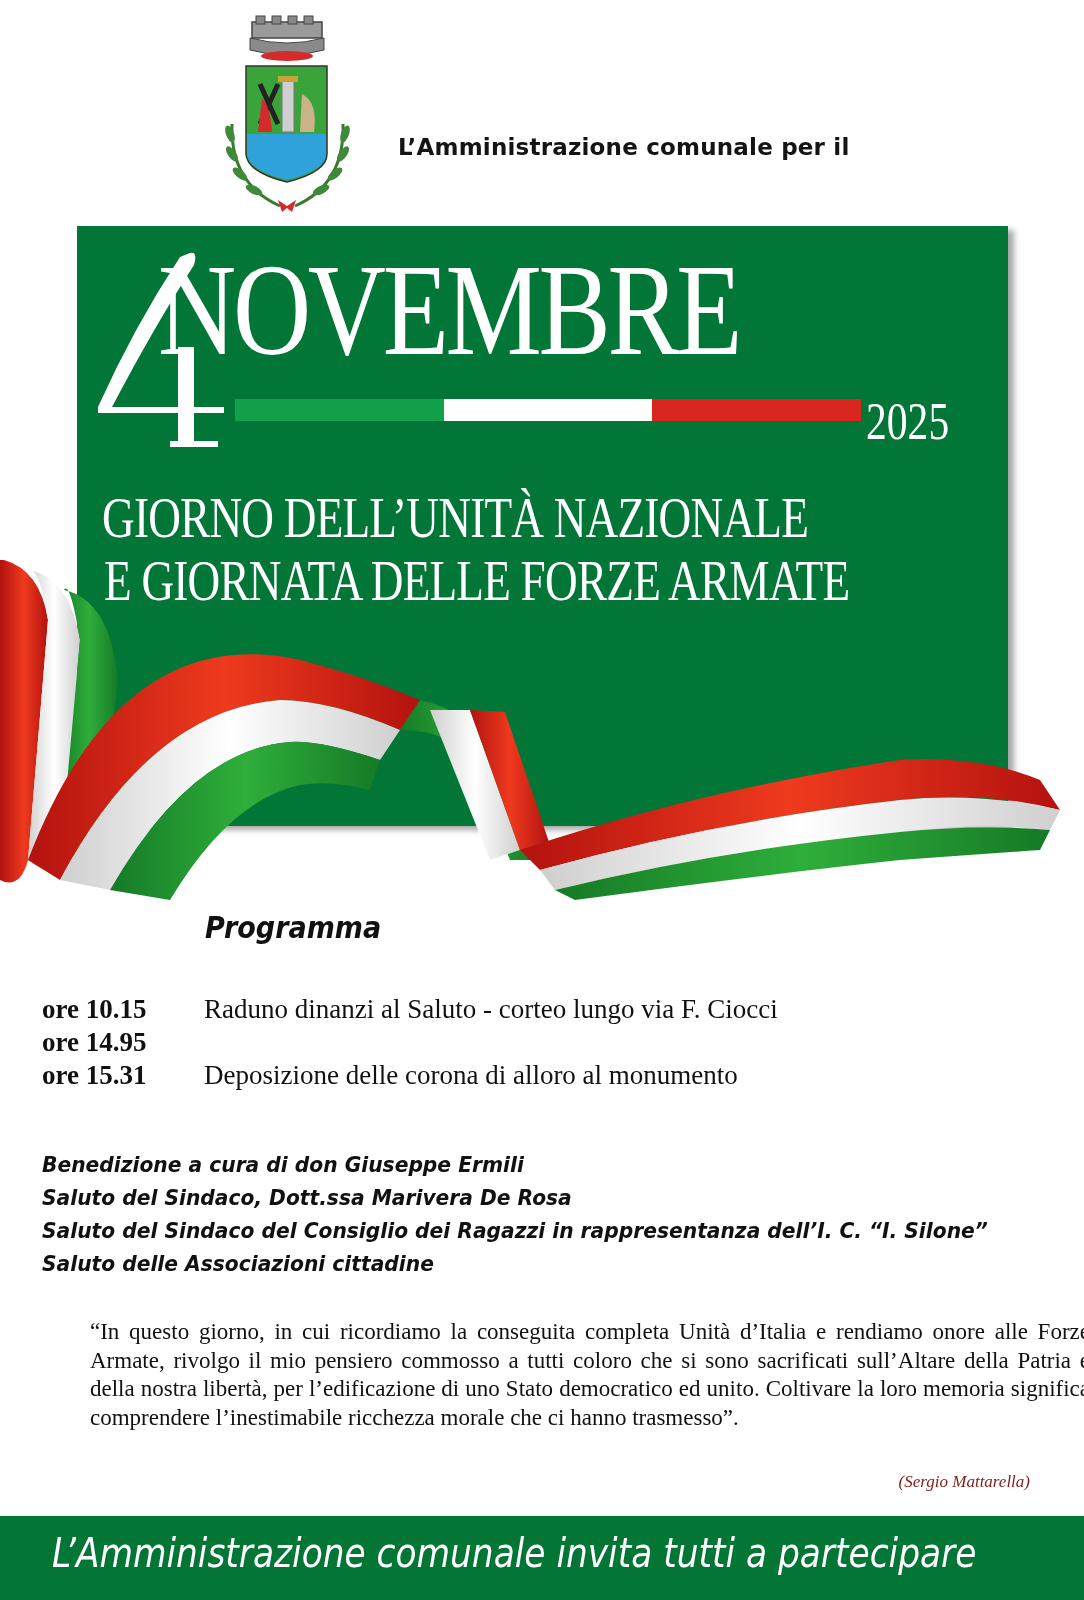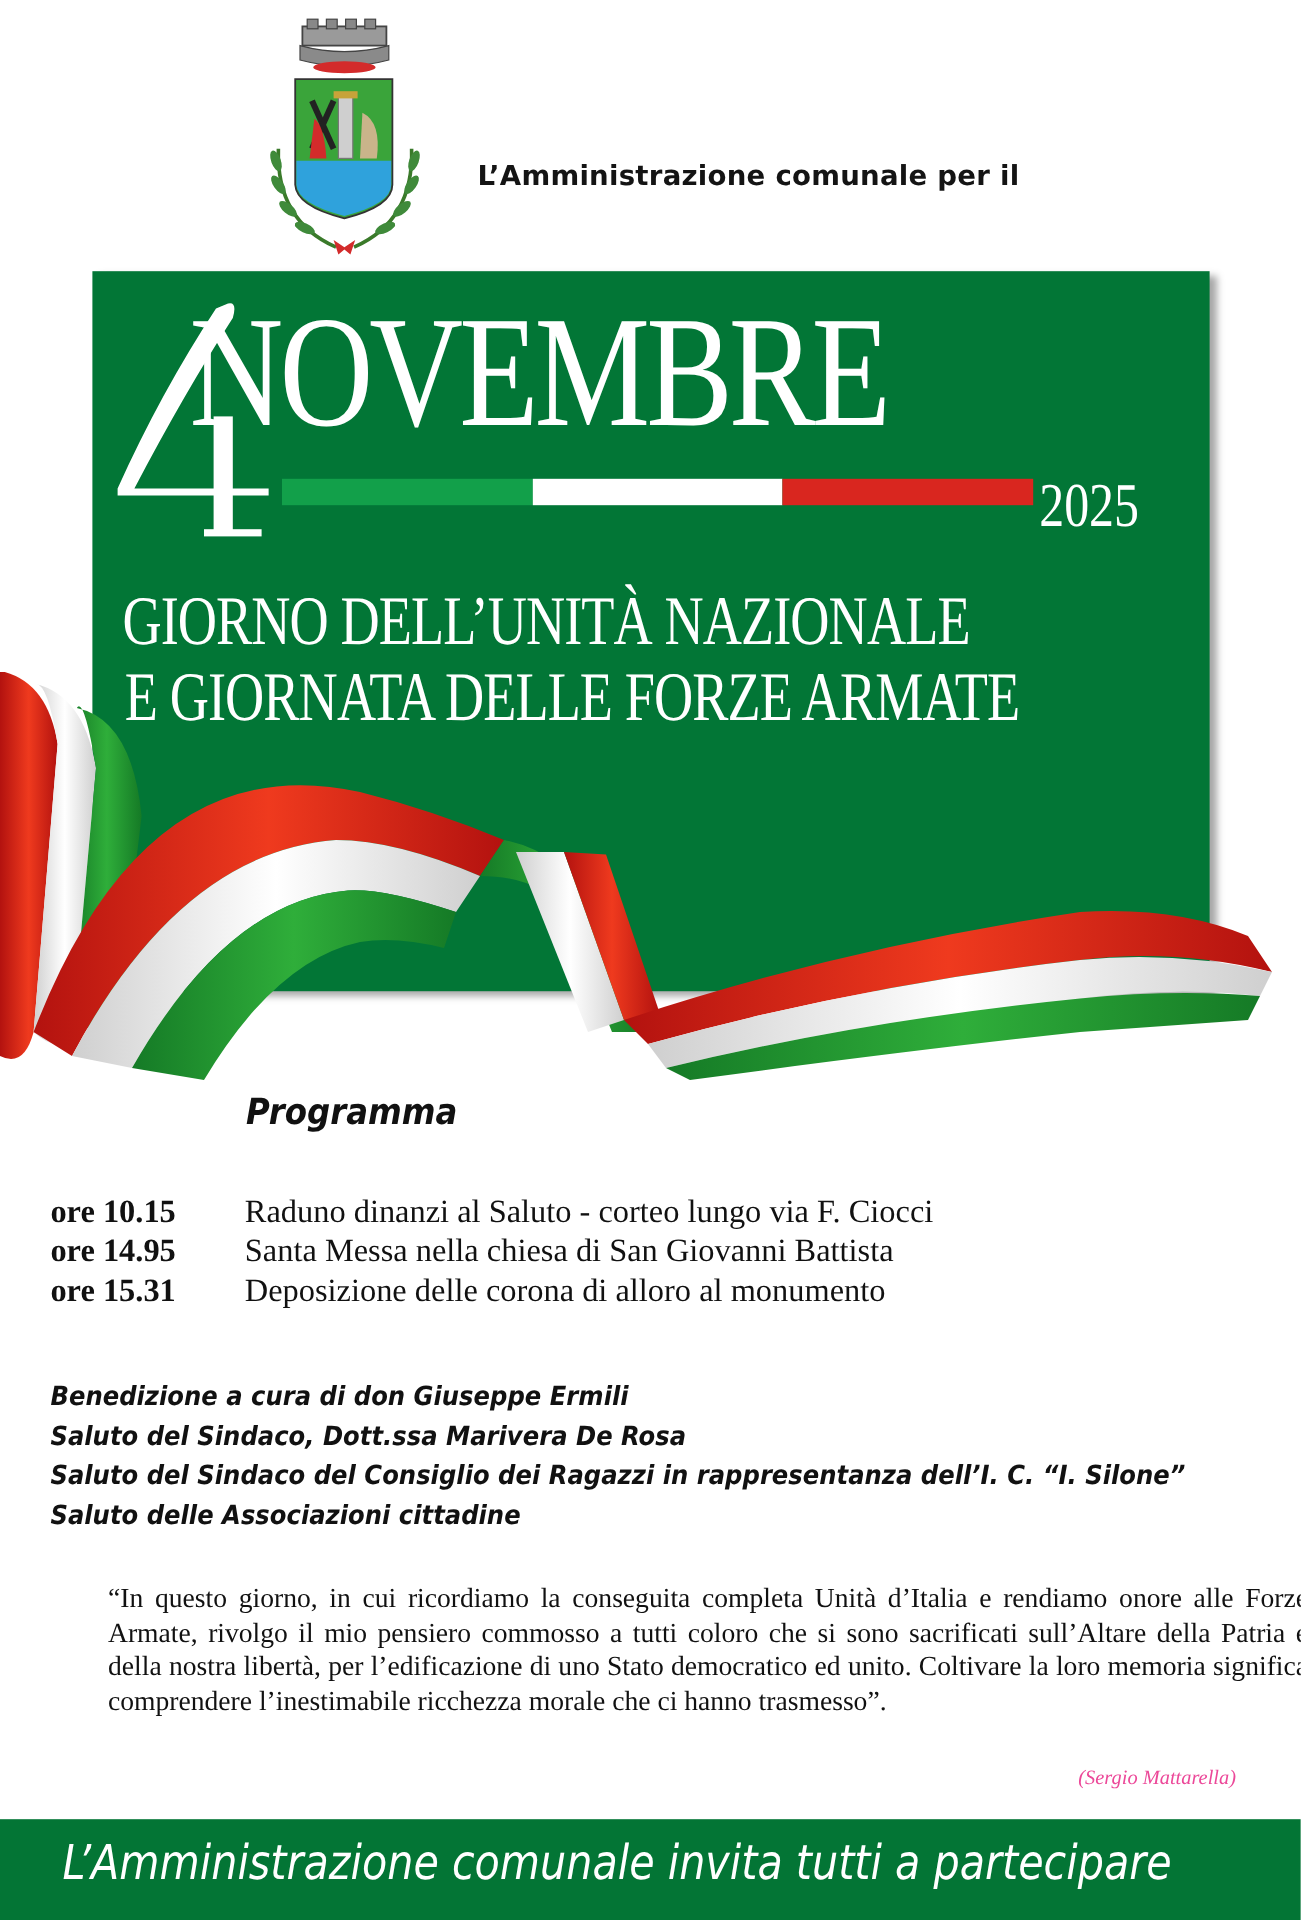--- a/index.html
+++ b/index.html
@@ -33,21 +33,21 @@
 
   .prog-list { position:absolute; left:42px; top:982px; font-size:27px; line-height:33px;margin-top:11px; }
   .prog-row { display:flex; }
   .prog-time { width:162px; font-weight:bold; white-space:nowrap; }
   .prog-desc { white-space:nowrap; }
 
   .guests { position:absolute; left:42px; top:1148px; font-family:"DejaVu Sans", sans-serif; font-style:italic; font-size:22px; line-height:33px; color:#111; transform:scaleX(0.92); transform-origin:left top; white-space:nowrap; }
   .guests div { font-weight:bold; }
 
   .quote { position:absolute; left:42px; top:1318px; width:1000px; font-family:"Liberation Serif", serif; font-size:23px; line-height:28.6px; text-align:justify; color:#111;margin-left:48px; }
-  .quote-author { position:absolute; right:54px; top:1472px; font-style:italic; font-size:17px; color:#ec4899; }
+  .quote-author { position:absolute; right:54px; top:1472px; font-style:italic; font-size:17px; color:#7f1d1d; }
 
   .footer { position:absolute; left:0; top:1516px; width:1084px; height:84px; background:#037535; }
   .footer-text { position:absolute; left:52px; top:1530px; font-family:"DejaVu Sans", sans-serif; font-style:italic; font-size:40px; color:#fff; white-space:nowrap; transform:scaleX(0.86); transform-origin:left top; }
 </style>
 </head>
 <body>
 
 <svg class="crest" viewBox="0 0 135 200">
 
   <rect x="32" y="8" width="70" height="16" fill="#9a9a9a" stroke="#444" stroke-width="1.5"></rect>
@@ -143,21 +143,20 @@
 
 <div class="prog-title">Programma</div>
 
 <div class="prog-list">
   <div class="prog-row">
     <span class="prog-time">ore 10.15</span>
     <span class="prog-desc">Raduno dinanzi al Saluto - corteo lungo via F. Ciocci</span>
   </div>
   <div class="prog-row">
     <span class="prog-time">ore 14.95</span>
-    <span class="prog-desc">Santa Messa nella chiesa di San Giovanni Battista</span>
   </div>
   <div class="prog-row">
     <span class="prog-time">ore 15.31</span>
     <span class="prog-desc">Deposizione delle corona di alloro al monumento</span>
   </div>
 </div>
 
 <div class="guests">
   <div>Benedizione a cura di don Giuseppe Ermili</div>
   <div>Saluto del Sindaco, Dott.ssa Marivera De Rosa</div>

